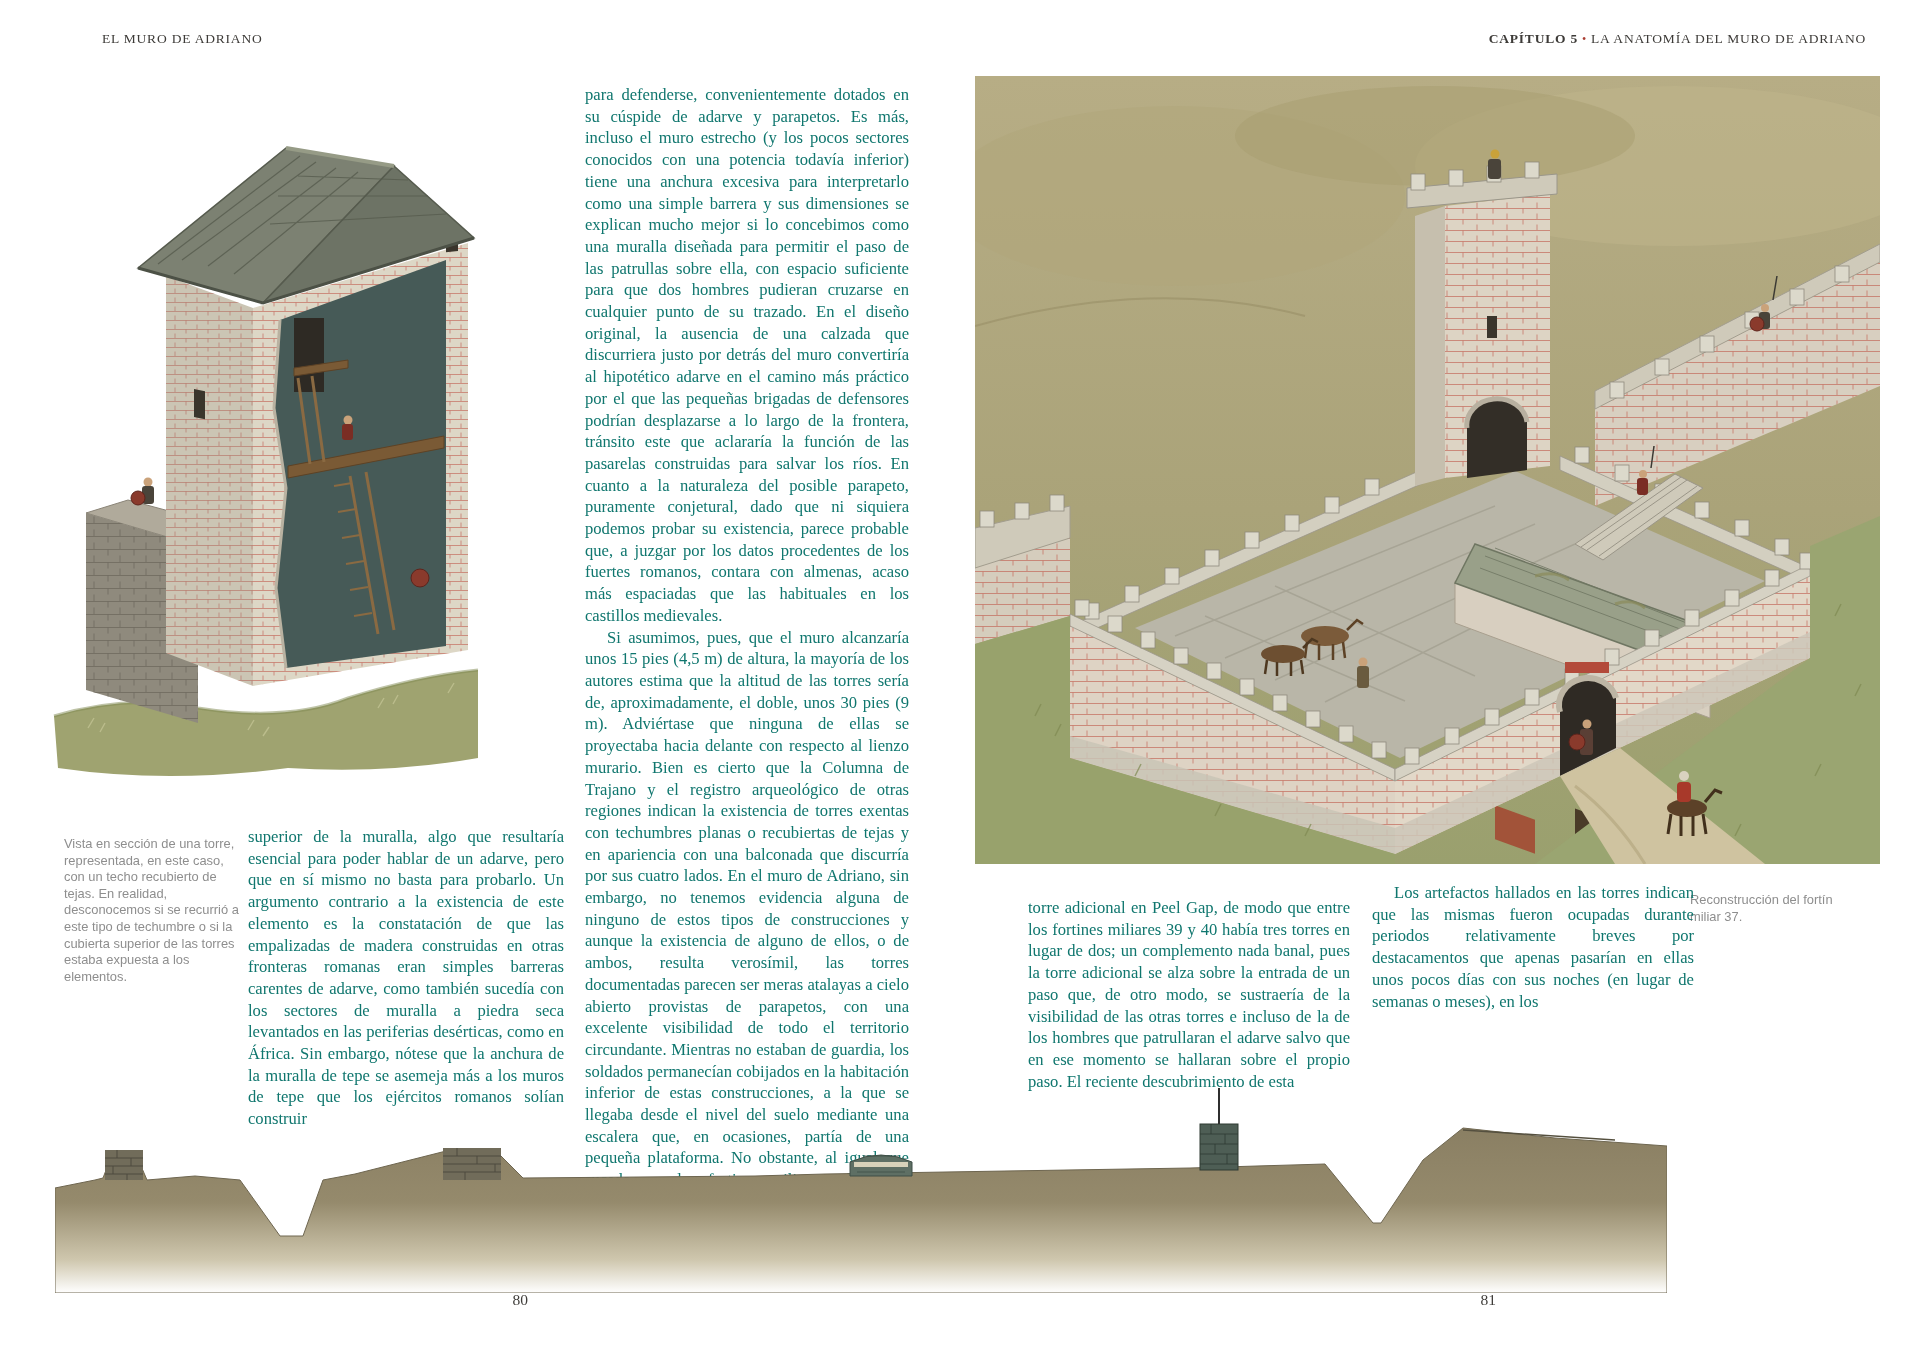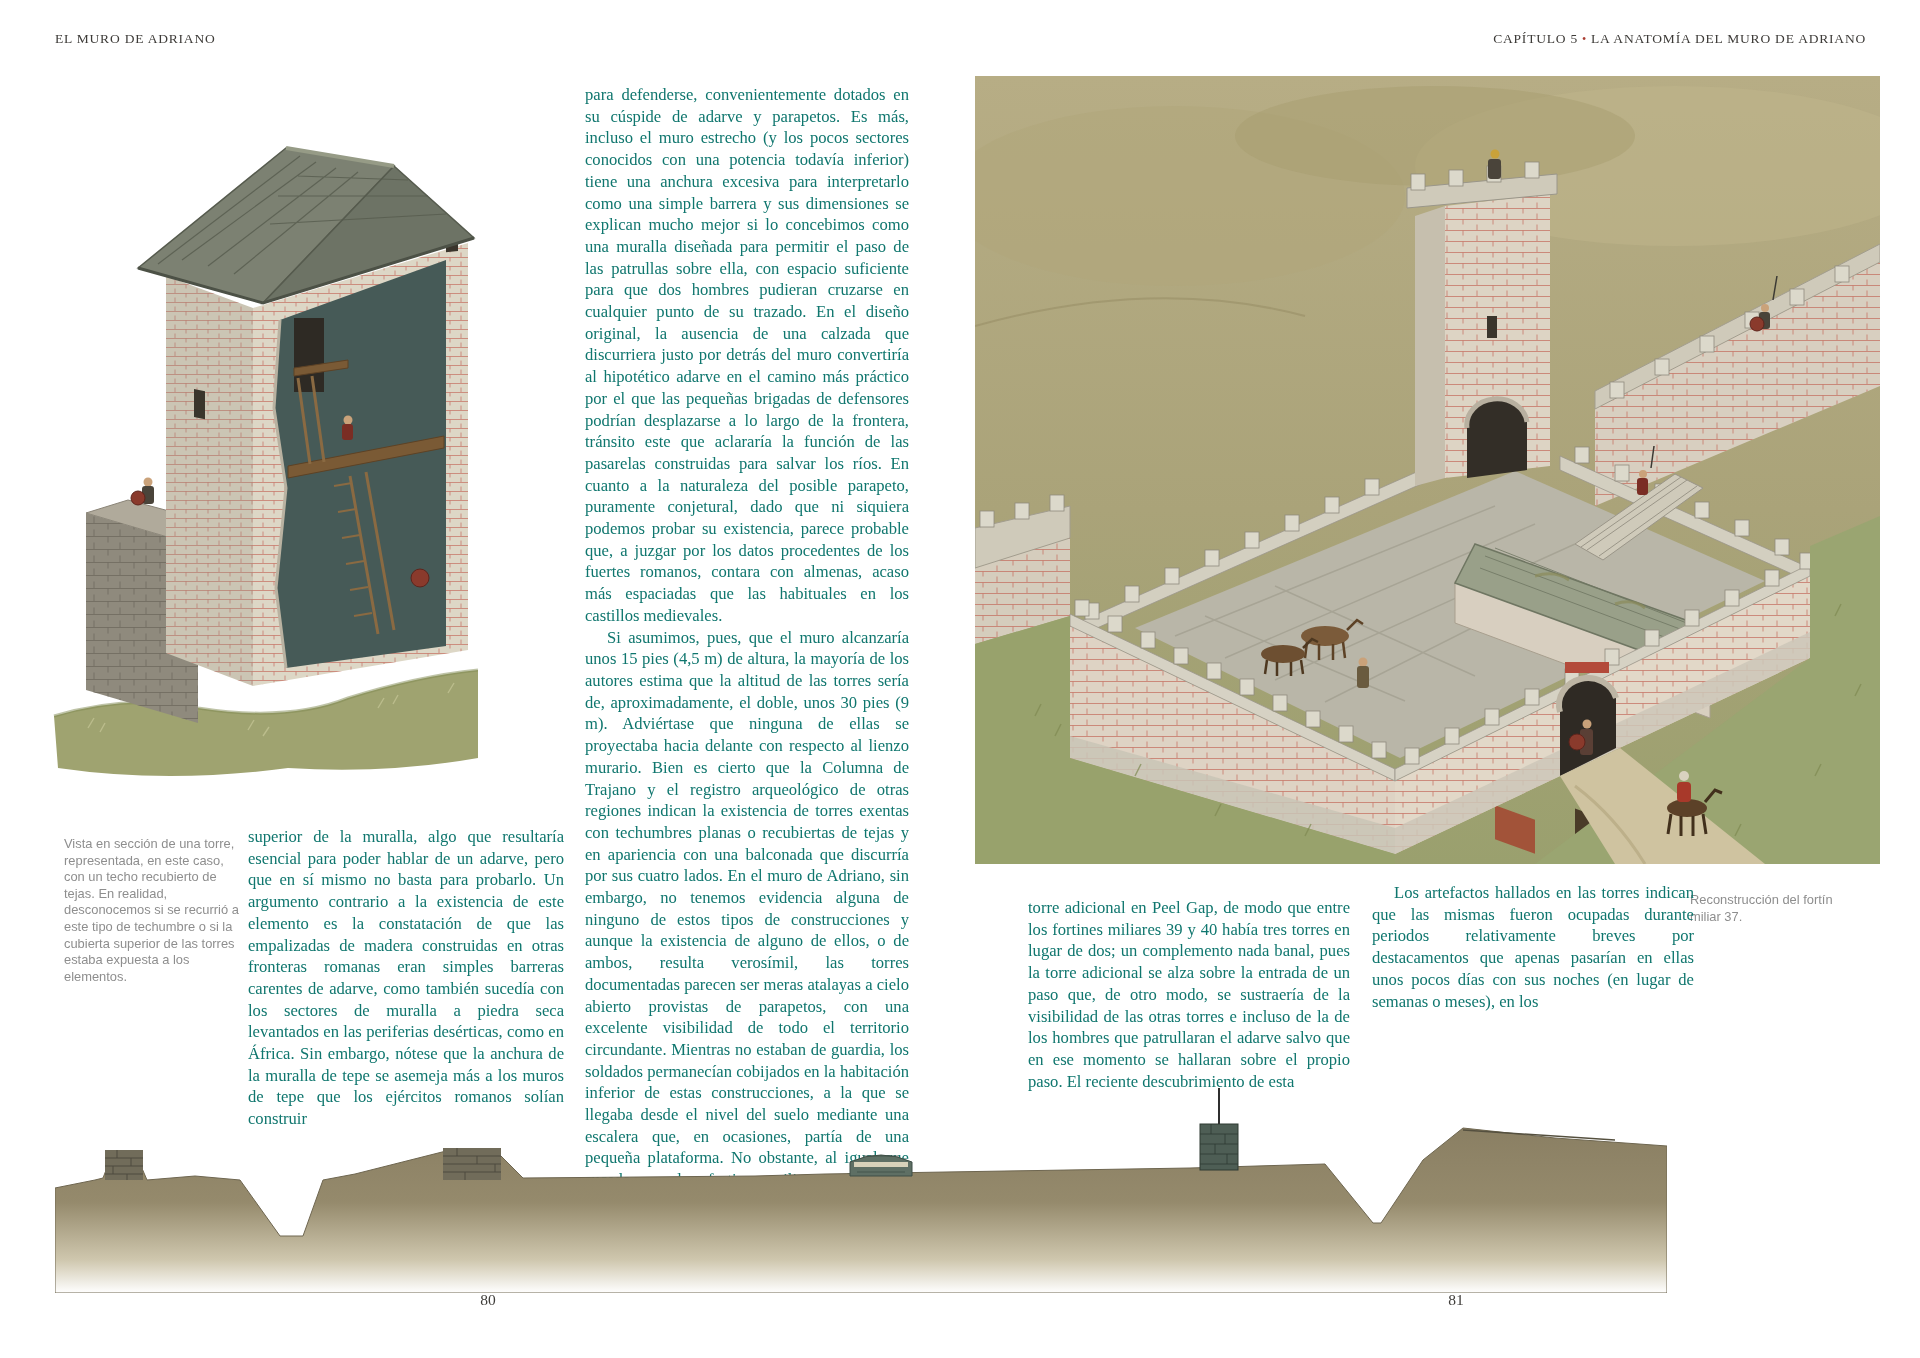--- a/index.html
+++ b/index.html
@@ -1,31 +1,31 @@
 <!DOCTYPE html>
 <html lang="es"><head>
 <meta charset="utf-8">
 <style>
   html,body{margin:0;padding:0;background:#e8e8e8;}
   .spread{position:relative;width:1920px;height:1358px;background:#ffffff;overflow:hidden;
           font-family:"Liberation Serif", serif;}
   .abs{position:absolute;}
   .runhead{font-family:"Liberation Serif", serif;font-size:13.5px;letter-spacing:.8px;
-           color:#3d3b38;white-space:nowrap;}
-  .runhead .chap{font-weight:normal;}
+           color:#3d3b38;white-space:nowrap;margin-left:47px;}
+  .runhead .chap{font-weight:bold;}
   .runhead .dot{color:#a93b30;font-size:12px;padding:0 4px;}
   .bodycol{font-family:"Liberation Serif", serif;font-size:16.6px;line-height:21.7px;
            text-align:justify;color:#0f766e;}
   .bodycol p{margin:0;}
   .bodycol p.ind{text-indent:22px;}
   .caption{font-family:"Liberation Sans", sans-serif;font-size:12.9px;line-height:16.6px;
            color:#8e8e8e;}
   .caption.ra{text-align:left;}
   .pagenum{font-family:"Liberation Serif", serif;font-size:15.5px;color:#3f3d3a;
-           width:80px;text-align:center;}
+           width:80px;text-align:right;}
   svg{display:block;}
 </style>
 </head>
 <body>
 
 <div class="spread">
 
   <div class="abs runhead" style="left:55px;top:31px;">EL MURO DE ADRIANO</div>
   <div class="abs runhead" style="right:54px;top:31px;">
     <span class="chap">CAPÍTULO 5</span><span class="dot">•</span><span>LA ANATOMÍA DEL MURO DE ADRIANO</span>

